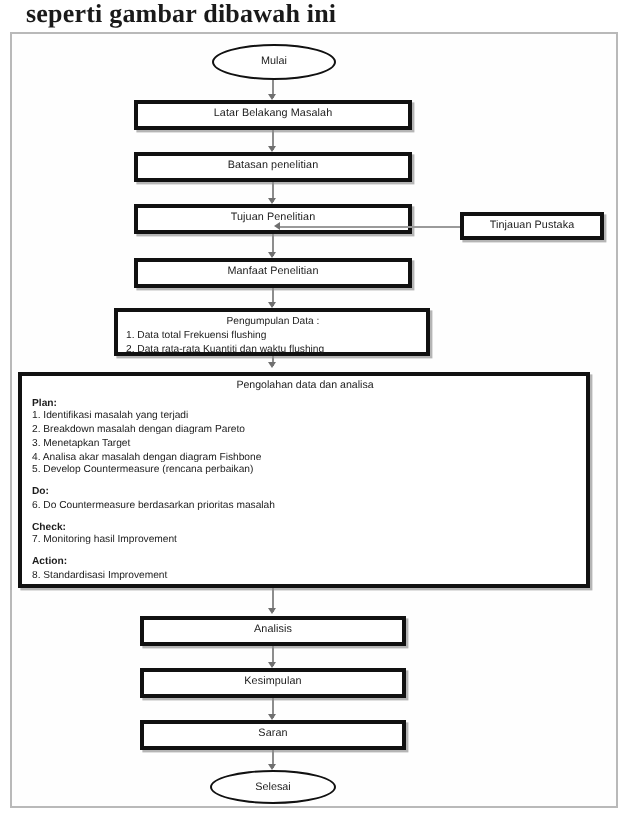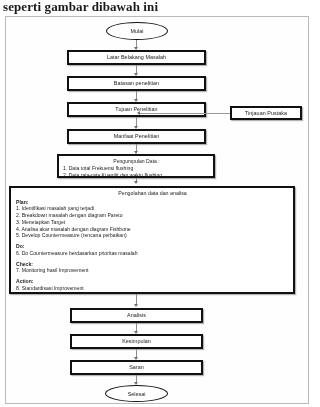--- a/index.html
+++ b/index.html
@@ -5,21 +5,21 @@
   * { box-sizing: border-box; margin: 0; padding: 0; }
   html, body {
     width: 314px; height: 407px;
     background: #ffffff;
     font-family: "Liberation Sans", sans-serif;
     overflow: hidden;
   }
   #root { position: relative; width: 314px; height: 407px; background:#fff; }
 
   .caption {
-    position: absolute; left: 3px; top: -1px;
+    position: absolute; left: 13px; top: -1px;
     width: 300px; height: 15px;
     font-family: "Liberation Serif", serif;
     font-weight: bold; font-size: 13px; color: #1a1a1a;
     letter-spacing: .1px; white-space: nowrap;
   }
 
   .frame {
     position: absolute; left: 5px; top: 16px;
     width: 304px; height: 388px;
     border: 1px solid #b9b9b9; background: #fefefe;

